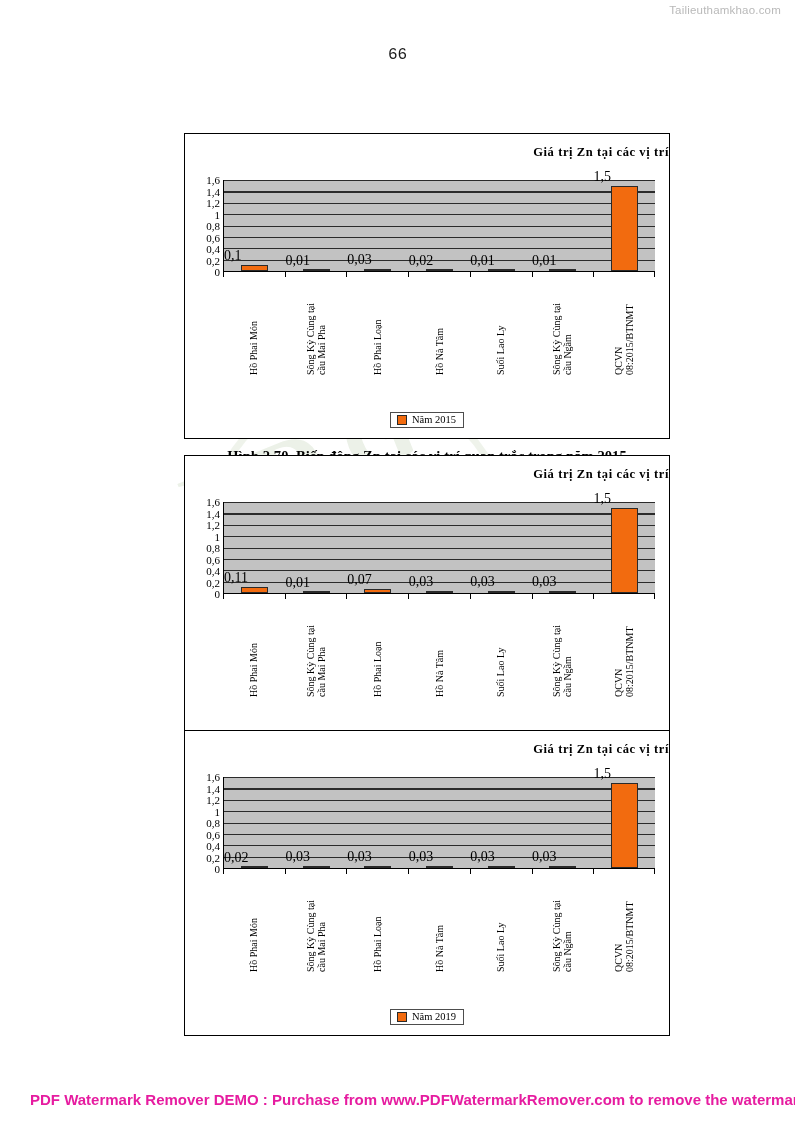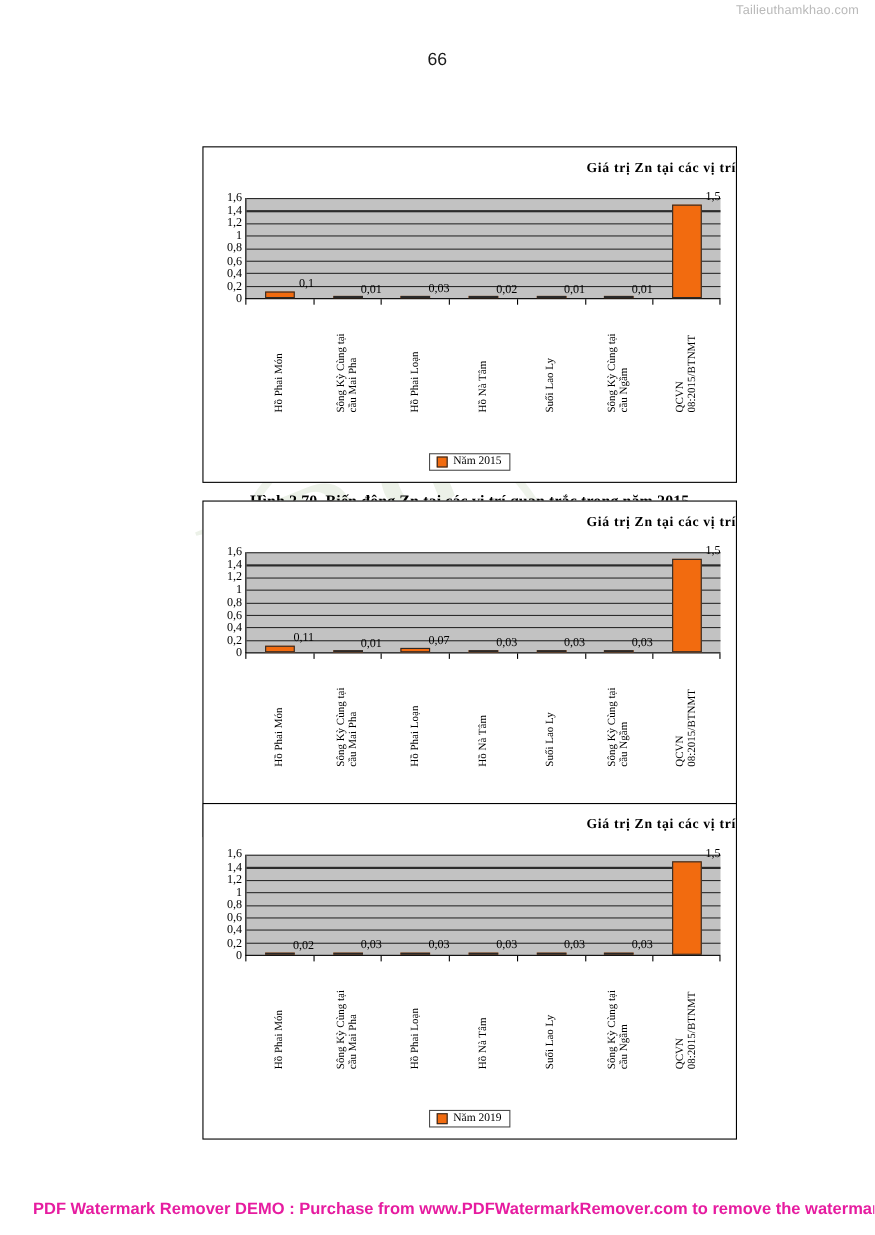--- a/index.html
+++ b/index.html
@@ -26,21 +26,21 @@
     color: #b9b9b9;
     letter-spacing: .2px;
     white-space: nowrap;
   }
   .page-number {
     position: absolute;
     top: 46px;
     left: 0;
     width: 795px;
     text-align: center;
-    font-family: Liberation Sans, sans-serif;
+    font-family: Liberation Mono, monospace;
     font-size: 16px;
     color: #1a1a1a;
   }
 
   
   .logo-watermark {
     position: absolute;
     left: 150px;
     top: 330px;
     width: 420px;
@@ -127,23 +127,23 @@
     width: 44%;
     background: #f26b0f;
     border: 1px solid #2a2a2a;
     box-sizing: border-box;
     min-height: 2px;
   }
   .bar-label {
     position: absolute;
     left: 0;
     width: 100%;
-    text-align: right;
-    font-family: "Liberation Serif", serif;
-    font-size: 11px;
+    text-align: left;
+    font-family: "Liberation Serif", serif;
+    font-size: 14px;
     color: #000;
     white-space: nowrap;
   }
 
   
   .cat-axis {
     position: relative;
     margin: 0 14px 0 38px;
     height: 104px;
     display: flex;

